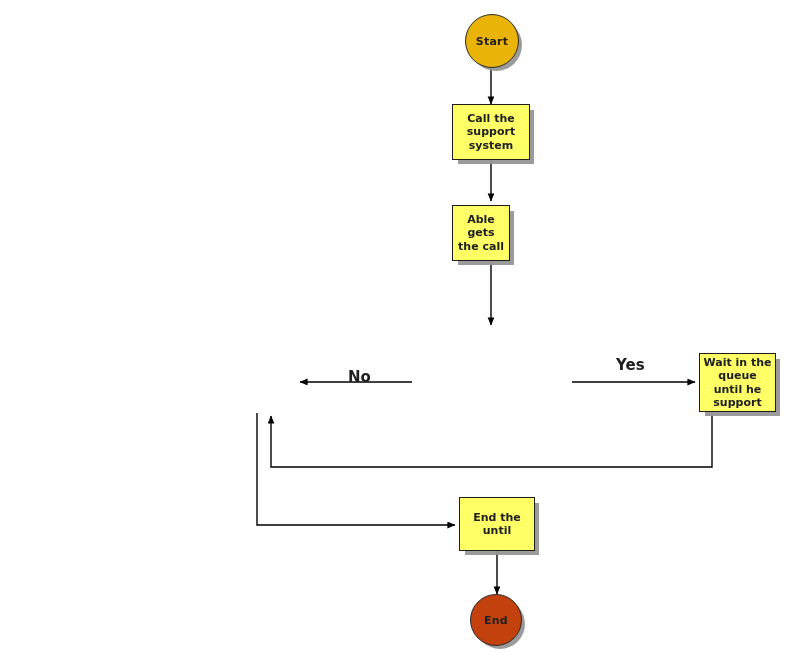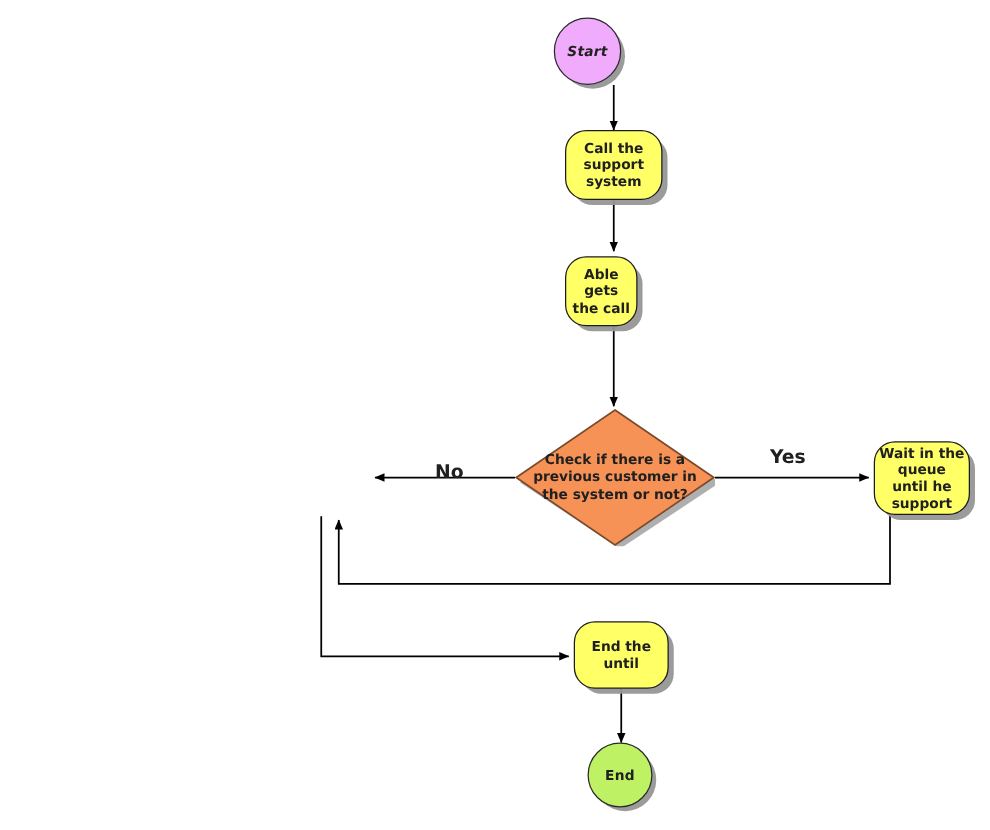--- a/index.html
+++ b/index.html
@@ -26,21 +26,20 @@
     top: 0;
     width: 792px;
     height: 664px;
     pointer-events: none;
   }
 
   
   .node {
     position: absolute;
     box-sizing: border-box;
-    border-radius: 17px;
   }
 
   
   .terminator {
     border-radius: 50%;
     border: 1px solid #2a2a2a;
     display: flex;
     align-items: center;
     justify-content: center;
     box-shadow: 4px 4px 0 -1px rgba(150,150,150,0.95);
@@ -133,50 +132,43 @@
       <path d="M572,382 L695,382" marker-end="url(#arrow)"></path>
 
       <path d="M712,412 L712,467 L271,467 L271,416" marker-end="url(#arrow)"></path>
 
       <path d="M257,413 L257,525 L455,525" marker-end="url(#arrow)"></path>
 
       <path d="M497,551 L497,594" marker-end="url(#arrow)"></path>
     </g>
   </svg>
 
-  <div class="node terminator" style="left:443px; top:14px; width:54px; height:54px; background:#f0abfc;font-style:italic;">
+  <div class="node terminator" style="left:465px; top:14px; width:54px; height:54px; background:#eab308;">
     <span class="node-label">Start</span>
   </div>
 
   <div class="node process" style="left:452px; top:104px; width:78px; height:56px; background:#ffff66;">
     <span class="node-label">Call the support system</span>
   </div>
 
   <div class="node process" style="left:452px; top:205px; width:58px; height:56px; background:#ffff66;">
     <span class="node-label">Able gets the call</span>
   </div>
 
-  <div class="node decision" style="left:412px; top:327px; width:160px; height:110px;">
-    <svg class="diamond-shape" viewBox="0 0 160 110" preserveAspectRatio="none">
-      <polygon points="84,6 164,59 84,112 4,59" fill="#a6a6a6" opacity="0.9"></polygon>
-      <polygon points="80,1 159,55 80,109 1,55" fill="#f79256" stroke="#7a4a2a" stroke-width="1.3"></polygon>
-    </svg>
-    <span class="node-label">Check if there is a previous customer in the system or not?</span>
-  </div>
 
 
   <div class="node process" style="left:699px; top:353px; width:77px; height:59px; background:#ffff66;">
     <span class="node-label">Wait in the queue until he support</span>
   </div>
 
   <div class="node process" style="left:459px; top:497px; width:76px; height:54px; background:#ffff66;">
     <span class="node-label">End the until</span>
   </div>
 
-  <div class="node terminator" style="left:470px; top:594px; width:52px; height:52px; background:#bef264;">
+  <div class="node terminator" style="left:470px; top:594px; width:52px; height:52px; background:#c2410c;">
     <span class="node-label">End</span>
   </div>
 
   <span class="edge-label" style="left:348px; top:368px;">No</span>
 
   <span class="edge-label" style="left:616px; top:356px;text-align:right;">Yes</span>
 
 </div>
 
 </body></html>

